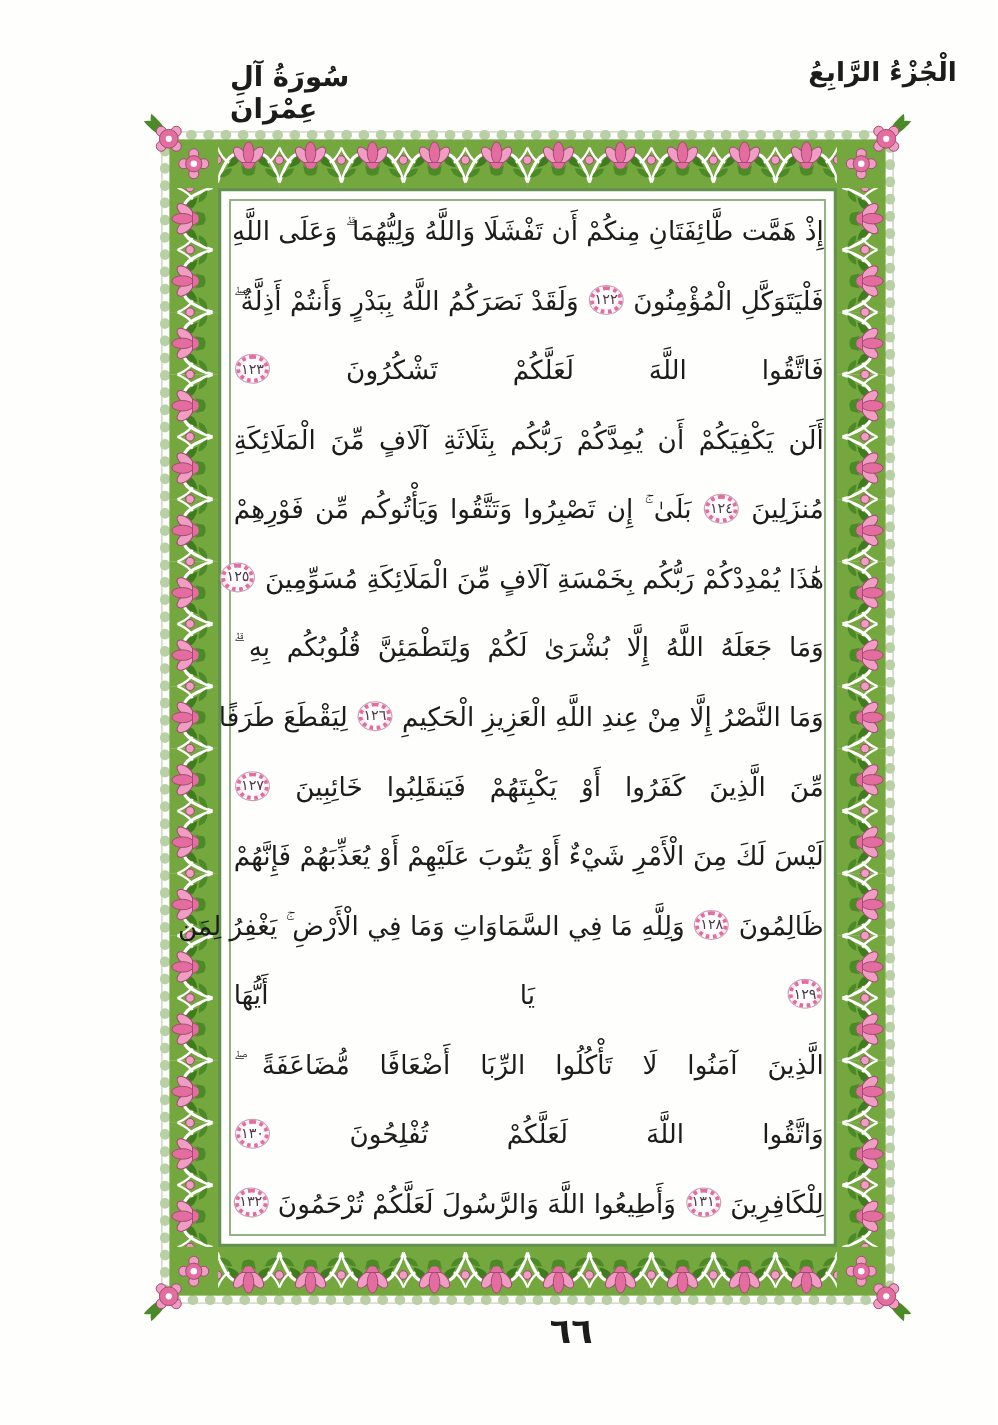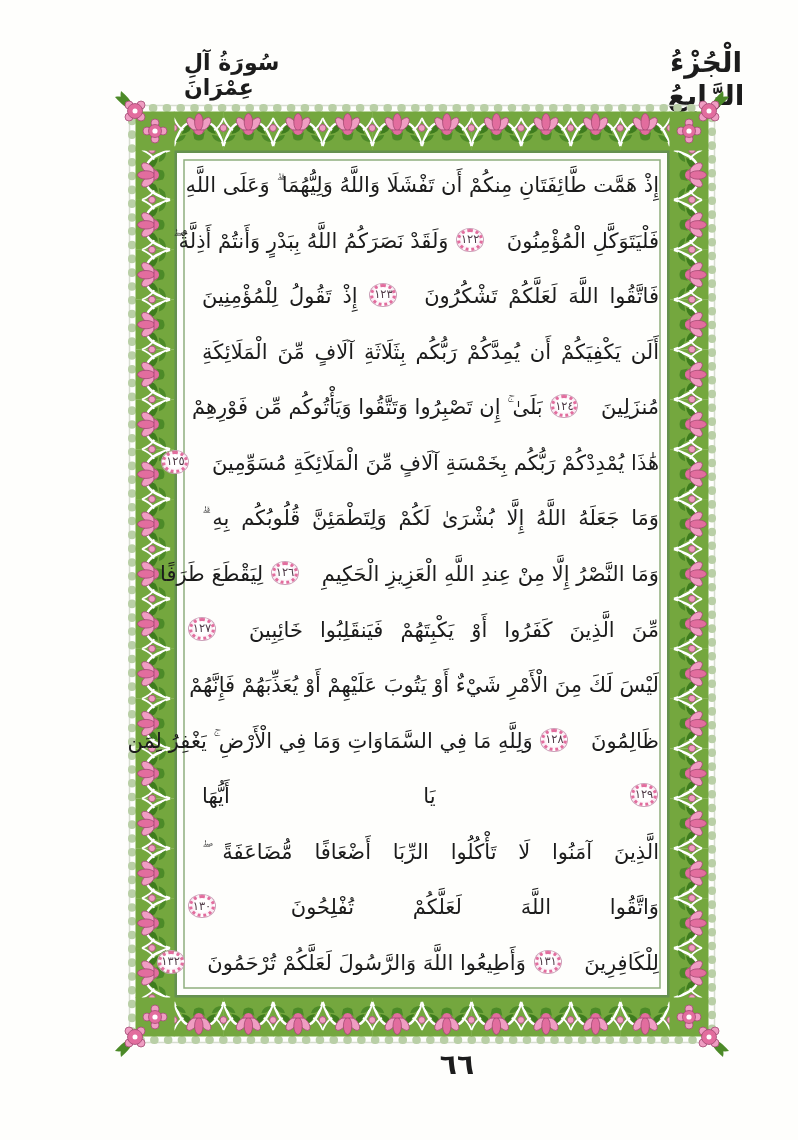--- a/index.html
+++ b/index.html
@@ -7,42 +7,42 @@
     --leaf-mid:#4c8a28; --flower-pink:#e26d9e; --bud-pink:#ef9dc2;
     --scallop-sage:#b9cfa6; --frame-line:#659150; --frame-line2:#8fae7d;
   }
   *{margin:0;padding:0;box-sizing:border-box;}
   html,body{background:#fff;}
   .page{
     position:relative;width:798px;height:1140px;background:var(--page-bg);
     font-family:"DejaVu Sans",sans-serif;color:var(--ink);overflow:hidden;direction:rtl;
   }
   .header-juz{position:absolute;left:638px;top:46px;width:136px;text-align:center;
-    font-size:28px;font-weight:bold;color:var(--ink);}
+    font-size:21px;font-weight:bold;color:var(--ink);}
   .header-surah{position:absolute;left:184px;top:50px;width:164px;text-align:left;
     font-size:22px;font-weight:bold;color:var(--ink);}
   .frame-svg{position:absolute;left:128px;top:104px;overflow:visible;}
   .band-bg{fill:var(--band-green);}
   .vine{stroke:#ffffff;fill:none;}
   .leafD{fill:var(--leaf-dark);}
   .leafM{fill:var(--leaf-mid);}
   .fpink{fill:var(--flower-pink);stroke:#a34a73;stroke-width:.8;}
   .fpink2{fill:var(--bud-pink);stroke:#a34a73;stroke-width:.8;}
   .scallop{stroke:var(--scallop-sage);fill:none;}
   .frameline1{stroke:var(--frame-line);fill:none;}
   .frameline2{stroke:var(--frame-line2);fill:none;}
   .text-area{
     position:absolute;left:187px;top:158px;width:472px;height:832px;
     display:flex;flex-direction:column;justify-content:space-between;direction:rtl;
   }
   .line{
     height:54px;line-height:54px;font-size:21px;white-space:nowrap;
     text-align:justify;text-align-last:justify;overflow:visible;color:var(--ink);
   }
-  .ayah-text{letter-spacing:0;margin-left:15px;}
+  .ayah-text{letter-spacing:0;}
   .verse-marker{
     display:inline-flex;align-items:center;justify-content:center;
     width:26px;height:22px;border-radius:50%;
     background:radial-gradient(circle at 50% 42%,#ffffff 52%,#f6dcea 100%);
     border:3px dotted var(--flower-pink);
     box-shadow:0 0 0 1px #caa0b8;
     vertical-align:middle;margin:0 2px;position:relative;top:-2px;
   }
   .verse-number{font-size:11.5px;line-height:1;color:#4f3a47;font-family:"DejaVu Sans",sans-serif;}
   .page-number{
@@ -166,21 +166,21 @@
       <use href="#cflower" xlink:href="#cflower" transform="translate(7,933) rotate(270)"></use>
     </svg>
 
   <div class="text-area" id="text-area">
       <div class="line"><span class="ayah-text">إِذْ هَمَّت طَّائِفَتَانِ مِنكُمْ أَن تَفْشَلَا وَاللَّهُ وَلِيُّهُمَا ۗ وَعَلَى اللَّهِ</span> </div>
       <div class="line"><span class="ayah-text">فَلْيَتَوَكَّلِ الْمُؤْمِنُونَ</span> <span class="verse-marker">
           <span class="verse-number">١٢٢</span>
         </span> <span class="ayah-text">وَلَقَدْ نَصَرَكُمُ اللَّهُ بِبَدْرٍ وَأَنتُمْ أَذِلَّةٌ ۖ</span> </div>
       <div class="line"><span class="ayah-text">فَاتَّقُوا اللَّهَ لَعَلَّكُمْ تَشْكُرُونَ</span> <span class="verse-marker">
           <span class="verse-number">١٢٣</span>
-        </span> <span class="ayah-text">إِذْ تَقُولُ لِلْمُؤْمِنِينَ</span> </div>
+        </span>  </div>
       <div class="line"><span class="ayah-text">أَلَن يَكْفِيَكُمْ أَن يُمِدَّكُمْ رَبُّكُم بِثَلَاثَةِ آلَافٍ مِّنَ الْمَلَائِكَةِ</span> </div>
       <div class="line"><span class="ayah-text">مُنزَلِينَ</span> <span class="verse-marker">
           <span class="verse-number">١٢٤</span>
         </span> <span class="ayah-text">بَلَىٰ ۚ إِن تَصْبِرُوا وَتَتَّقُوا وَيَأْتُوكُم مِّن فَوْرِهِمْ</span> </div>
       <div class="line"><span class="ayah-text">هَٰذَا يُمْدِدْكُمْ رَبُّكُم بِخَمْسَةِ آلَافٍ مِّنَ الْمَلَائِكَةِ مُسَوِّمِينَ</span> <span class="verse-marker">
           <span class="verse-number">١٢٥</span>
         </span> </div>
       <div class="line"><span class="ayah-text">وَمَا جَعَلَهُ اللَّهُ إِلَّا بُشْرَىٰ لَكُمْ وَلِتَطْمَئِنَّ قُلُوبُكُم بِهِ ۗ</span> </div>
       <div class="line"><span class="ayah-text">وَمَا النَّصْرُ إِلَّا مِنْ عِندِ اللَّهِ الْعَزِيزِ الْحَكِيمِ</span> <span class="verse-marker">
           <span class="verse-number">١٢٦</span>

